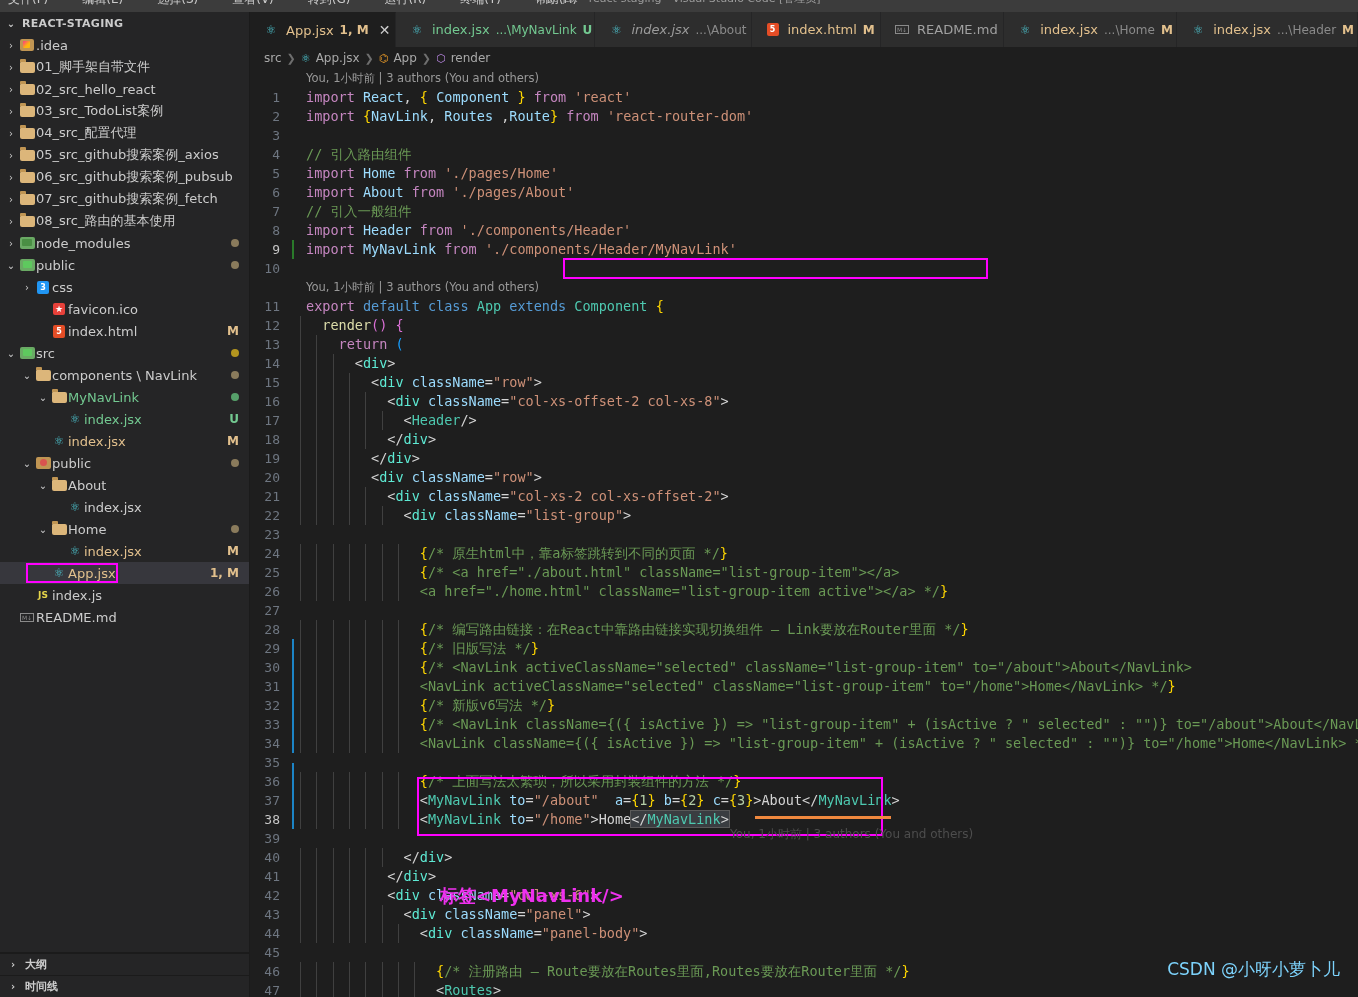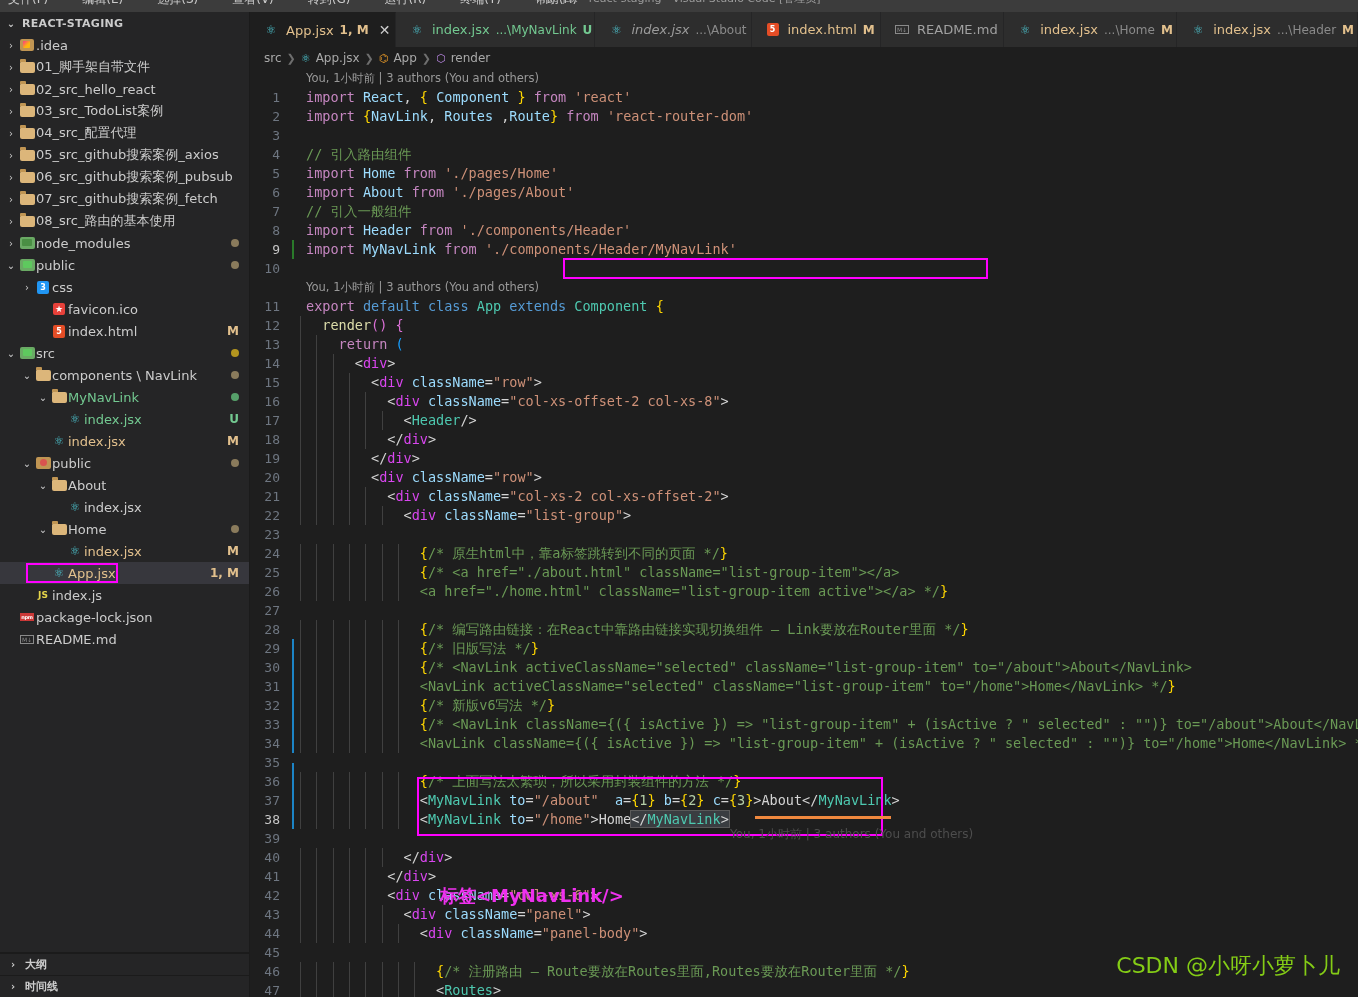--- a/index.html
+++ b/index.html
@@ -178,21 +178,21 @@
   .id { color:#9cdcfe; }   
   .ty { color:#4ec9b0; }   
   .st { color:#ce9178; }   
   .cm { color:#6a9955; }   
   .br { color:#ffd700; }   
   .br2{ color:#da70d6; }   
   .br3{ color:#179fff; }   
   .fn { color:#dcdcaa; }   
   .pl { color:#d4d4d4; }   
   .nm { color:#b5cea8; }   
-  .tag{ color:#d946ef; }
+  .tag{ color:#5eead4; }
   .attr{ color:#9cdcfe; }
 
   .cursor-bar {
     position:absolute; left:0; top:0; width:2px; height:19px; background:#2a7a2a;
   }
   .cursor-bar.blue { background:#1c84c6; }
   .vguide { position:absolute; top:0; width:1px; height:19px; background:#404040; }
 
   .hl-box { position:absolute; border:2px solid #ff00ff; pointer-events:none; }
   .underline-orange { position:absolute; height:3px; background:#f0883e; }
@@ -201,21 +201,21 @@
 
   .anno-orange {
     position:absolute; color:#f0883e; font-weight:bold; white-space:nowrap;
     font-family:"DejaVu Sans","Liberation Sans",sans-serif;
   }
   .anno-pink {
     position:absolute; color:#ee30ee; font-weight:bold; white-space:nowrap;
     font-family:"DejaVu Sans","Liberation Sans",sans-serif;
   }
   .watermark {
-    position:absolute; right:18px; bottom:16px; color:#84cc16; font-size:22px;
+    position:absolute; right:18px; bottom:16px; color:#7dd3fc; font-size:17px;
     font-family:"DejaVu Sans","Liberation Sans",sans-serif; white-space:nowrap;
   }
 </style>
 </head>
 <body>
 
 <div class="app">
 
   <div class="titlebar">
     <div class="menu-row">
@@ -430,27 +430,20 @@
           <div class="row" style="padding-left: 20px;">
             <span class="chev none"></span>
             <span class="ico">
               <span class="js-ico">JS</span>
             </span>
             <span class="lbl ">index.js</span>
           </div>
           <div class="row" style="padding-left: 4px;">
             <span class="chev none"></span>
             <span class="ico">
-              <span class="npm-ico">npm</span>
-            </span>
-            <span class="lbl ">package-lock.json</span>
-          </div>
-          <div class="row" style="padding-left: 4px;">
-            <span class="chev none"></span>
-            <span class="ico">
               <span class="md-ico">M↓</span>
             </span>
             <span class="lbl ">README.md</span>
           </div>
         </div>
       <div class="sb-footer">
         <div class="sb-panel">
           <span class="chev">›</span>
           <span>大纲</span>
         </div>

